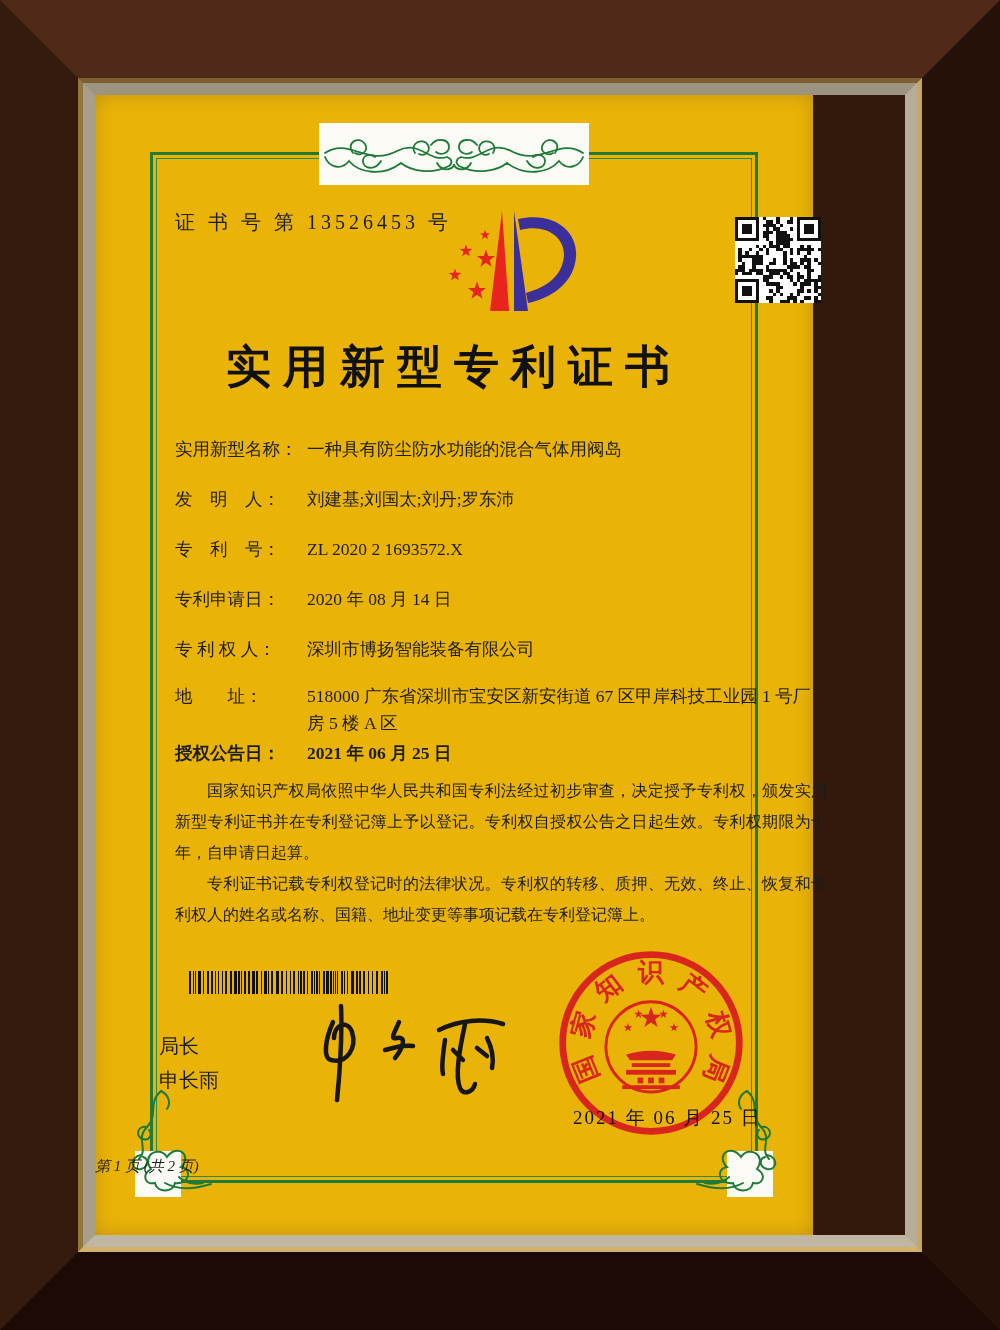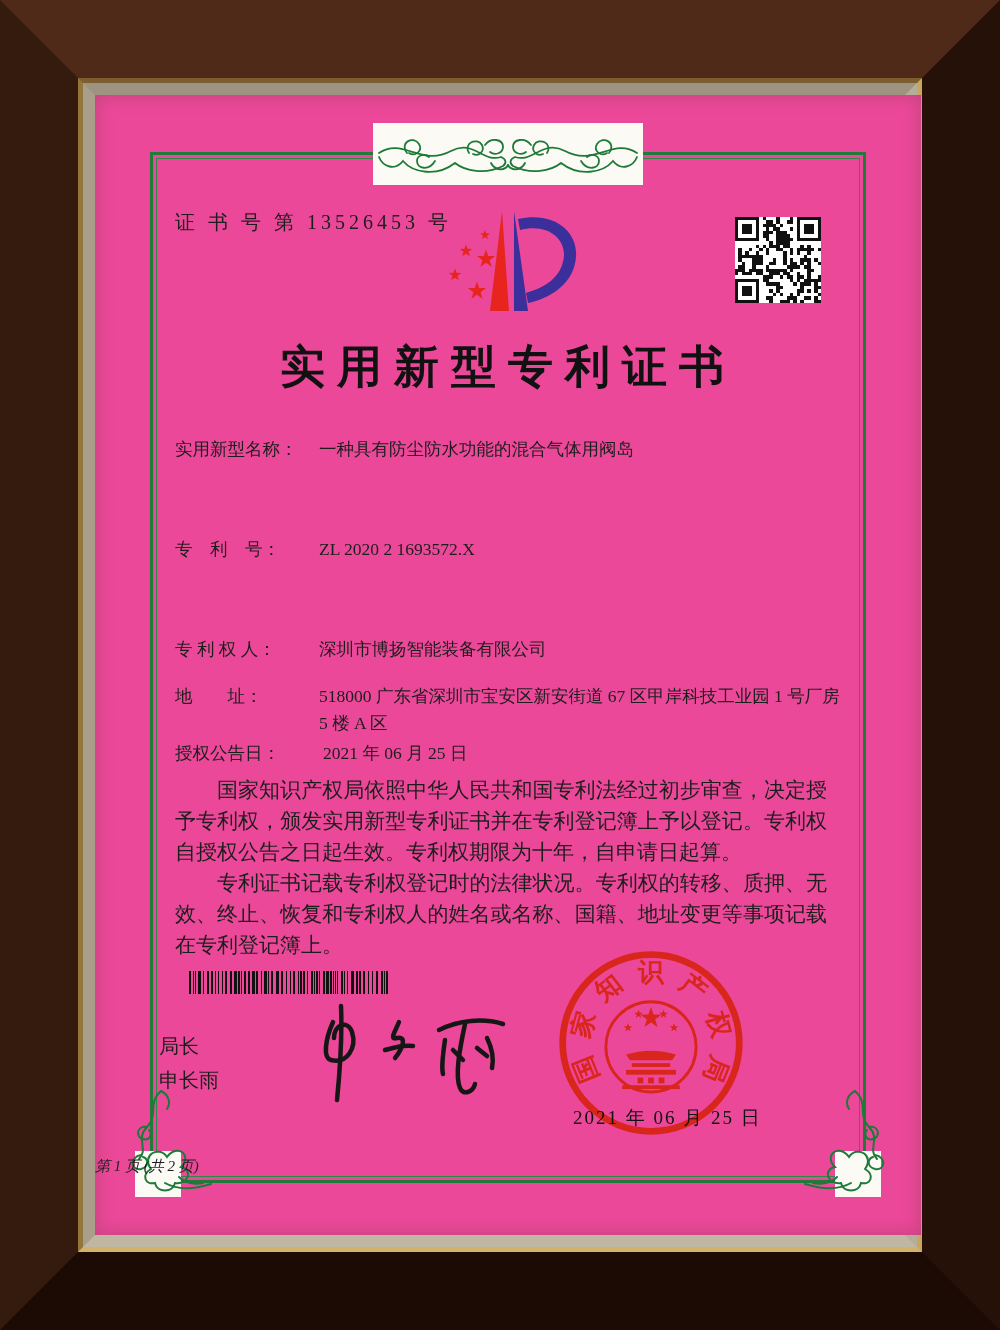--- a/index.html
+++ b/index.html
@@ -15,22 +15,22 @@
           border-top-color:rgba(120,70,40,.18); border-left-color:rgba(0,0,0,.10);
           border-right-color:rgba(0,0,0,.22); border-bottom-color:rgba(0,0,0,.30); }
   .gold { position:absolute; inset:78px; border-style:solid; border-width:5px;
           border-top-color:#7c5e31; border-left-color:#93753e;
           border-right-color:#c8a65f; border-bottom-color:#d2b16b; }
   .band { position:absolute; inset:83px; border-style:solid; border-width:12px;
           border-top-color:#9c9380; border-left-color:#a89e89;
           border-right-color:#b6ad98; border-bottom-color:#bfb7a1; }
 
   
-  .paper { position:absolute; left:95px; top:95px; width:826px; height:1140px;
-           background:#ec4899; box-shadow: inset 0 0 18px rgba(60,50,30,.25); color:#1d1d1d;padding-left:30px; }
+  .paper { position:absolute; left:95px; top:95px; width:718px; height:1140px;
+           background:#eab308; box-shadow: inset 0 0 18px rgba(60,50,30,.25); color:#1d1d1d;padding-left:30px; }
 
   
   .gborder { position:absolute; left:55px; top:57px; right:55px; bottom:52px;
              border:3px solid #207a3a; }
   .gborder-inner { position:absolute; inset:3px; border:1px solid #2c8a48; }
   .corner-mask { position:absolute; width:46px; height:46px; background:#fbfaf4; }
   .corner-mask.bl { left:40px; bottom:38px; }
   .corner-mask.br { right:40px; bottom:38px; }
 
   .ornament { position:absolute; color:#1d7a38; }
@@ -38,28 +38,28 @@
   .orn-bl { left:26px; bottom:32px; }
   .orn-br { right:26px; bottom:32px; transform:scaleX(-1); }
 
   
   .cert-no { position:absolute; left:80px; top:114px; font-size:20px; letter-spacing:4px; }
   .logo { position:absolute; left:333px; top:98px; }
   .qr { position:absolute; left:640px; top:122px; width:86px; height:86px; }
   .title { position:absolute; left:0; top:242px; width:100%; text-align:center;
            font-size:45px; font-weight:bold; letter-spacing:12px; color:#111; }
 
-  .fieldrow { position:absolute; left:80px; display:flex; font-size:17.5px; line-height:27px;gap:12px; }
+  .fieldrow { position:absolute; left:80px; display:flex; font-size:17.5px; line-height:27px; }
   .fieldrow .lbl { flex:0 0 132px; white-space:nowrap; }
   .fieldrow .val { max-width:530px; }
-  .row-grant { gap:16px; }
+  .row-grant { gap:0;font-weight:bold; }
   .grant-no-group { display:flex; margin-left:86px; }
 
   .paras { position:absolute; left:80px; top:680px; width:652px;
-           font-size:21px; line-height:31px; text-align:justify; }
+           font-size:16px; line-height:31px; text-align:justify; }
   .paras p { text-indent:2em; }
 
   .barcode { position:absolute; left:94px; top:876px; width:202px; height:23px; }
 
   .signer { position:absolute; left:64px; top:934px; font-size:20px;
             font-family:"Liberation Sans", sans-serif; font-weight:normal; line-height:34px; }
   .signature { position:absolute; left:212px; top:905px; color:#161616; }
 
   .seal { position:absolute; left:460px; top:852px; }
   .seal-date { position:absolute; left:478px; top:1010px; width:200px;
@@ -358,23 +358,31 @@
         <rect x="23" y="24" width="1" height="1" fill="#111"></rect>
         <rect x="24" y="24" width="1" height="1" fill="#111"></rect>
       </svg>
 
     <div class="title">实用新型专利证书</div>
 
     <div class="fieldrow" style="top:341px">
       <span class="lbl">实用新型名称：</span>
       <span class="val">一种具有防尘防水功能的混合气体用阀岛</span>
     </div>
+    <div class="fieldrow" style="top:391px">
+      <span class="lbl">发　明　人：</span>
+      <span class="val">刘建基;刘国太;刘丹;罗东沛</span>
+    </div>
     <div class="fieldrow" style="top:441px">
       <span class="lbl">专　利　号：</span>
       <span class="val">ZL 2020 2 1693572.X</span>
+    </div>
+    <div class="fieldrow" style="top:491px">
+      <span class="lbl">专利申请日：</span>
+      <span class="val">2020 年 08 月 14 日</span>
     </div>
     <div class="fieldrow" style="top:541px">
       <span class="lbl">专 利 权 人：</span>
       <span class="val">深圳市博扬智能装备有限公司</span>
     </div>
     <div class="fieldrow" style="top:588px">
       <span class="lbl">地　　址：</span>
       <span class="val">518000 广东省深圳市宝安区新安街道 67 区甲岸科技工业园 1 号厂房 5 楼 A 区</span>
     </div>
     <div class="fieldrow row-grant" style="top:645px">

